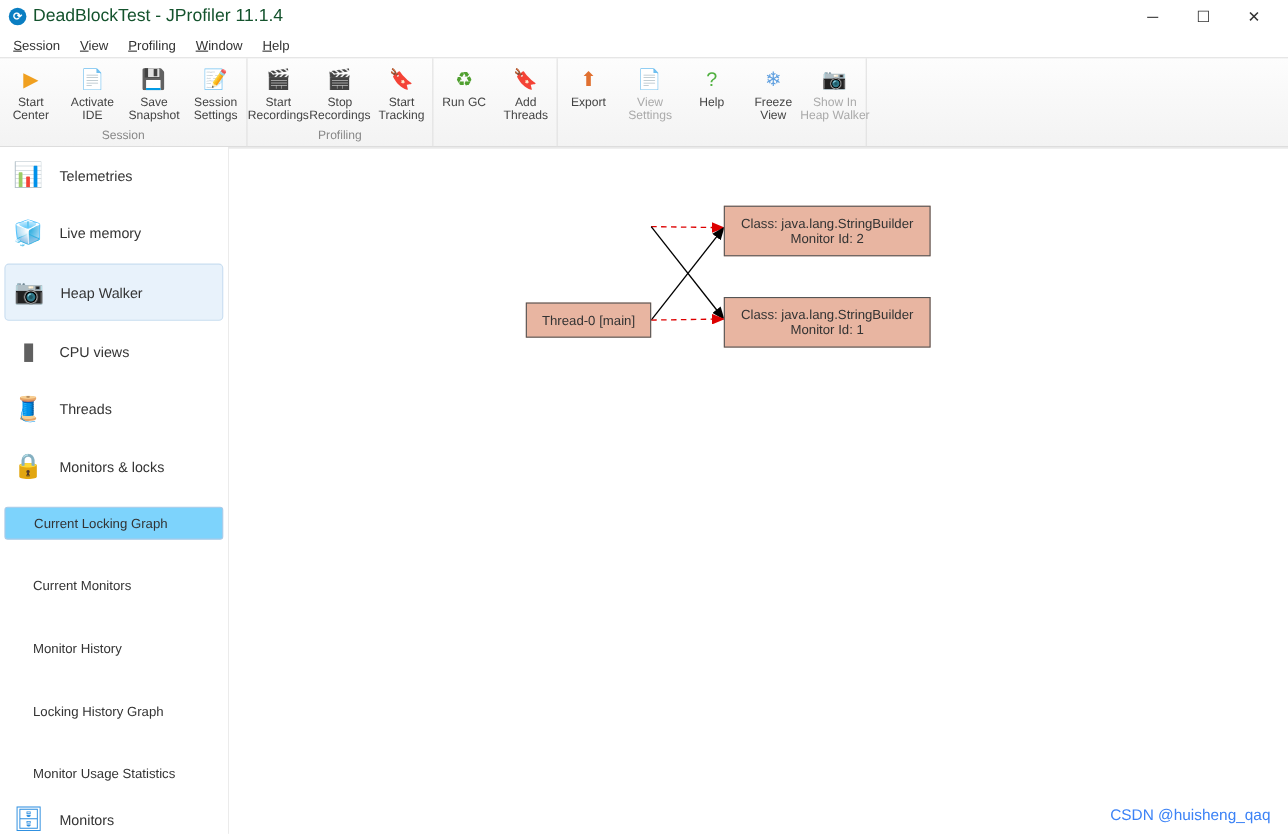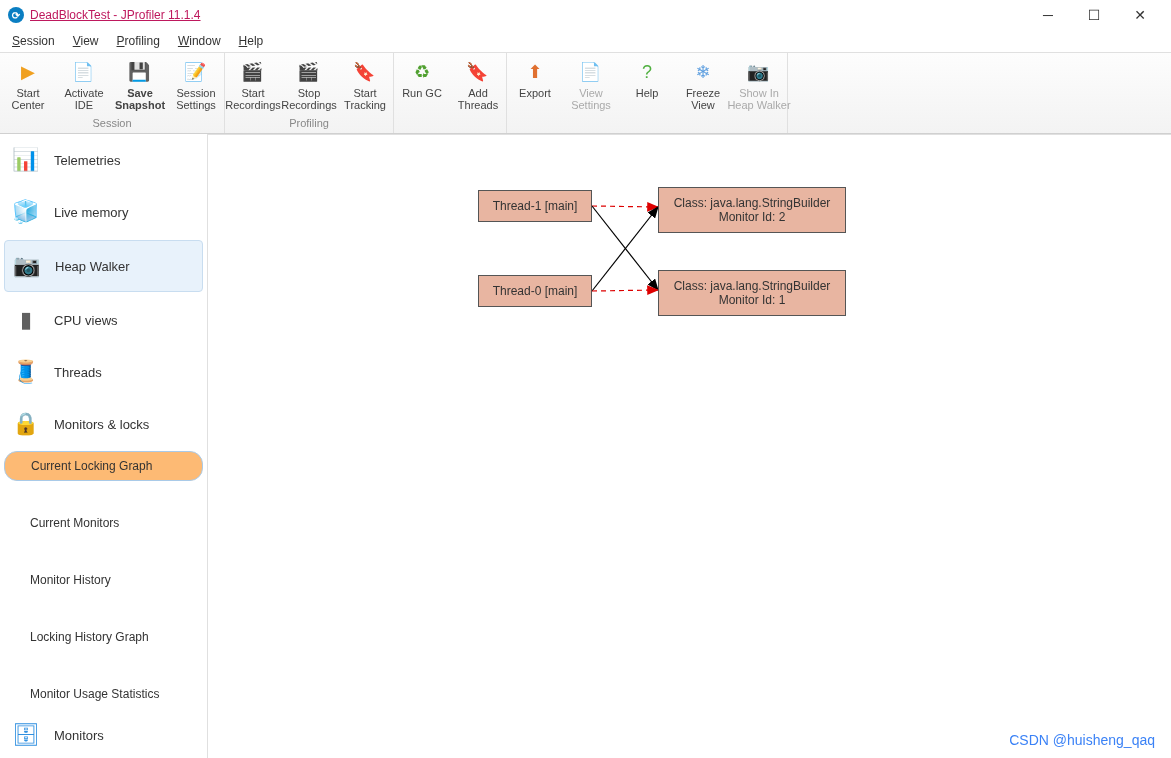--- a/index.html
+++ b/index.html
@@ -1,20 +1,20 @@
 <!DOCTYPE html>
 <html><head>
 <meta charset="utf-8">
 <style>
 * { box-sizing: border-box; margin: 0; padding: 0; font-family: "Segoe UI", Tahoma, sans-serif; }
 body { width: 1171px; height: 758px; background: #fff; overflow: hidden; font-size: 12px; color: #333; }
 
 .titlebar { height: 30px; display: flex; align-items: center; padding: 0 8px; }
 .titlebar .icon { width: 16px; height: 16px; background: #0a7ec2; border-radius: 50%; margin-right: 6px; display:flex; align-items:center; justify-content:center; color:#fff; font-size:10px; font-weight:bold;}
-.titlebar .title { flex: 1; font-size: 12px; color: #be185d; text-decoration: underline; }
+.titlebar .title { flex: 1; font-size: 16px; color: #14532d; }
 .win-controls { display: flex; gap: 0; }
 .win-btn { width: 46px; height: 30px; display: flex; align-items: center; justify-content: center; font-size: 14px; cursor: pointer; }
 
 .menubar { height: 22px; display: flex; align-items: center; padding: 0 4px; gap: 2px; }
 .menu-item { padding: 2px 8px; font-size: 12px; cursor: pointer; }
 .menu-item .ul { text-decoration: underline; }
 
 .toolbar { display: flex; background: linear-gradient(#fdfdfd,#f3f3f3); border-top: 1px solid #e0e0e0; border-bottom: 1px solid #d0d0d0; }
 .tool-group { border-right: 1px solid #e0e0e0; display: flex; flex-direction: column; }
 .tool-group-buttons { display: flex; }
@@ -22,21 +22,21 @@
 .tool-btn.disabled { color: #aaa; }
 .tool-icon { width: 26px; height: 26px; display:flex; align-items:center; justify-content:center; font-size:18px; }
 .tool-group-label { text-align: center; font-size: 11px; color: #888; padding: 2px 0 4px 0; }
 
 .workspace { display: flex; height: calc(758px - 30px - 22px - 80px); }
 .sidebar { width: 208px; background: #fff; border-right: 1px solid #e0e0e0; overflow-y: auto; }
 .side-item { display: flex; align-items: center; padding: 12px 12px; gap: 14px; cursor: pointer; font-size: 13px; color: #333; }
 .side-item.selected-main { background: #e8f2fb; border-radius: 4px; border:1px solid #c8ddf0; margin:2px 4px; padding:11px 8px; }
 .side-icon { width: 28px; height: 28px; display:flex; align-items:center; justify-content:center; font-size:22px; }
 .sub-item { padding: 8px 12px 8px 30px; font-size: 12px; color: #333; cursor: pointer; margin-top: 27px; }
-.sub-item.selected { background: #fdba74; border:1px solid #a9cae8; border-radius:13px; margin:1px 4px; padding:7px 8px 7px 26px; }
+.sub-item.selected { background: #7dd3fc; border:1px solid #a9cae8; border-radius:3px; margin:11px 4px; padding:7px 8px 7px 26px; }
 
 .canvas { flex: 1; background: #fff; position: relative; border-top:1px solid #e0e0e0; }
 .node { position: absolute; background: #e8b5a1; border: 1px solid #555; padding: 8px 12px; font-size: 12px; text-align: center; white-space: pre; line-height:14px; }
 svg.arrows { position: absolute; top: 0; left: 0; width: 100%; height: 100%; pointer-events: none; }
 
 .watermark { position: absolute; bottom: 10px; right: 16px; color: #3b82f6; font-size: 14px; }
 </style>
 </head>
 <body>
 
@@ -66,21 +66,21 @@
           <div style="white-space: pre;">Start
 Center</div>
         </div>
         <div class="tool-btn">
           <div class="tool-icon" style="color: rgb(74, 160, 224);">📄</div>
           <div style="white-space: pre;">Activate
 IDE</div>
         </div>
         <div class="tool-btn">
           <div class="tool-icon" style="color: rgb(74, 112, 192);">💾</div>
-          <div style="white-space: pre; font-weight: bold;">Save
+          <div style="white-space: pre;">Save
 Snapshot</div>
         </div>
         <div class="tool-btn">
           <div class="tool-icon" style="color: rgb(240, 160, 32);">📝</div>
           <div style="white-space: pre;">Session
 Settings</div>
         </div>
       </div>
       <div class="tool-group-label">Session</div>
     </div>
@@ -199,21 +199,20 @@
           </marker>
         <marker id="ar-black" markerWidth="10" markerHeight="8" refX="9" refY="4" orient="auto">
             <path d="M0,0 L10,4 L0,8 z" fill="#000"></path>
           </marker>
       </defs>
     <line x1="384" y1="71" x2="450" y2="72" stroke="#d00" stroke-dasharray="5,4" marker-end="url(#ar-red)" stroke-width="1.2"></line>
         <line x1="384" y1="71" x2="450" y2="155" stroke="#000" marker-end="url(#ar-black)" stroke-width="1.2"></line>
         <line x1="384" y1="156" x2="450" y2="72" stroke="#000" marker-end="url(#ar-black)" stroke-width="1.2"></line>
         <line x1="384" y1="156" x2="450" y2="155" stroke="#d00" stroke-dasharray="5,4" marker-end="url(#ar-red)" stroke-width="1.2"></line>
       </svg>
-  <div class="node" style="left: 270px; top: 55px; width: 114px;">Thread-1 [main]</div>
       <div class="node" style="left: 270px; top: 140px; width: 114px;">Thread-0 [main]</div>
       <div class="node" style="left: 450px; top: 52px; width: 188px;">Class: java.lang.StringBuilder
 Monitor Id: 2</div>
       <div class="node" style="left: 450px; top: 135px; width: 188px;">Class: java.lang.StringBuilder
 Monitor Id: 1</div>
     </div>
 </div>
 
 <div class="watermark">CSDN @huisheng_qaq</div>
 

